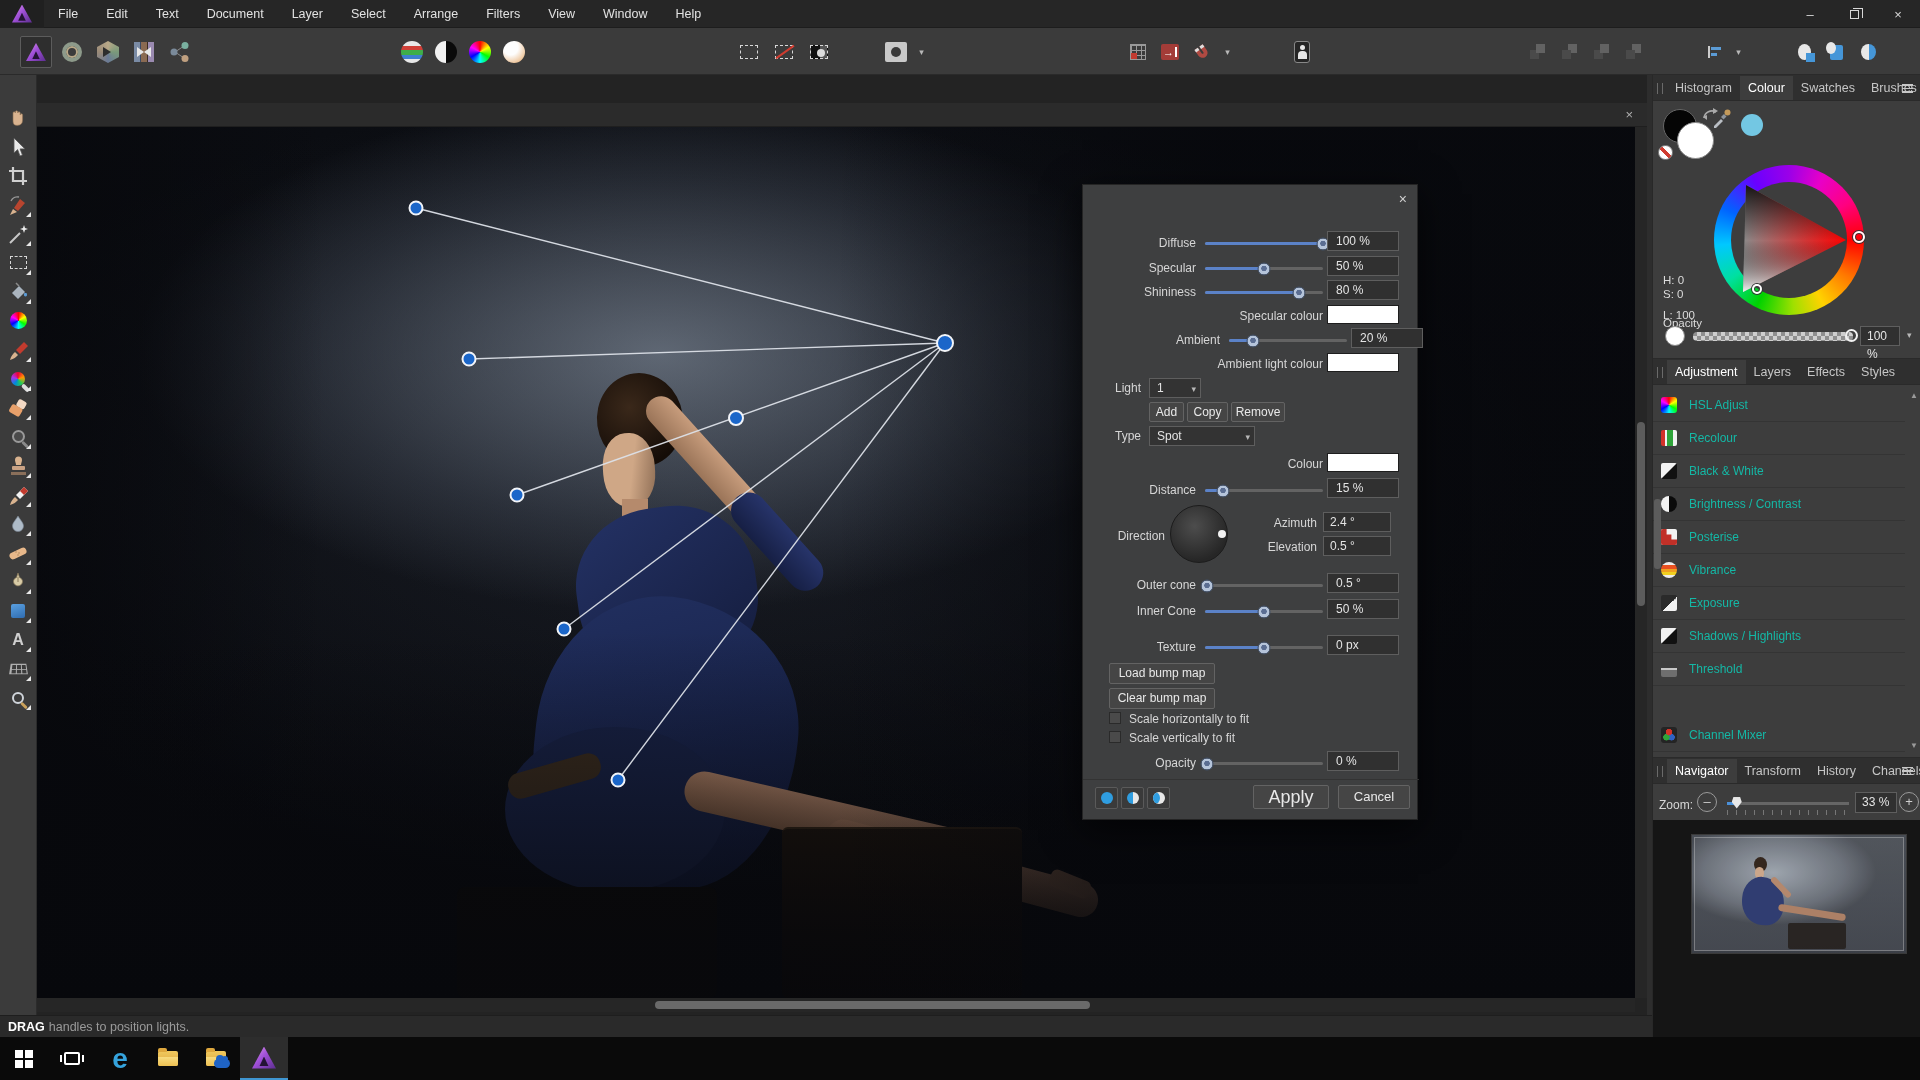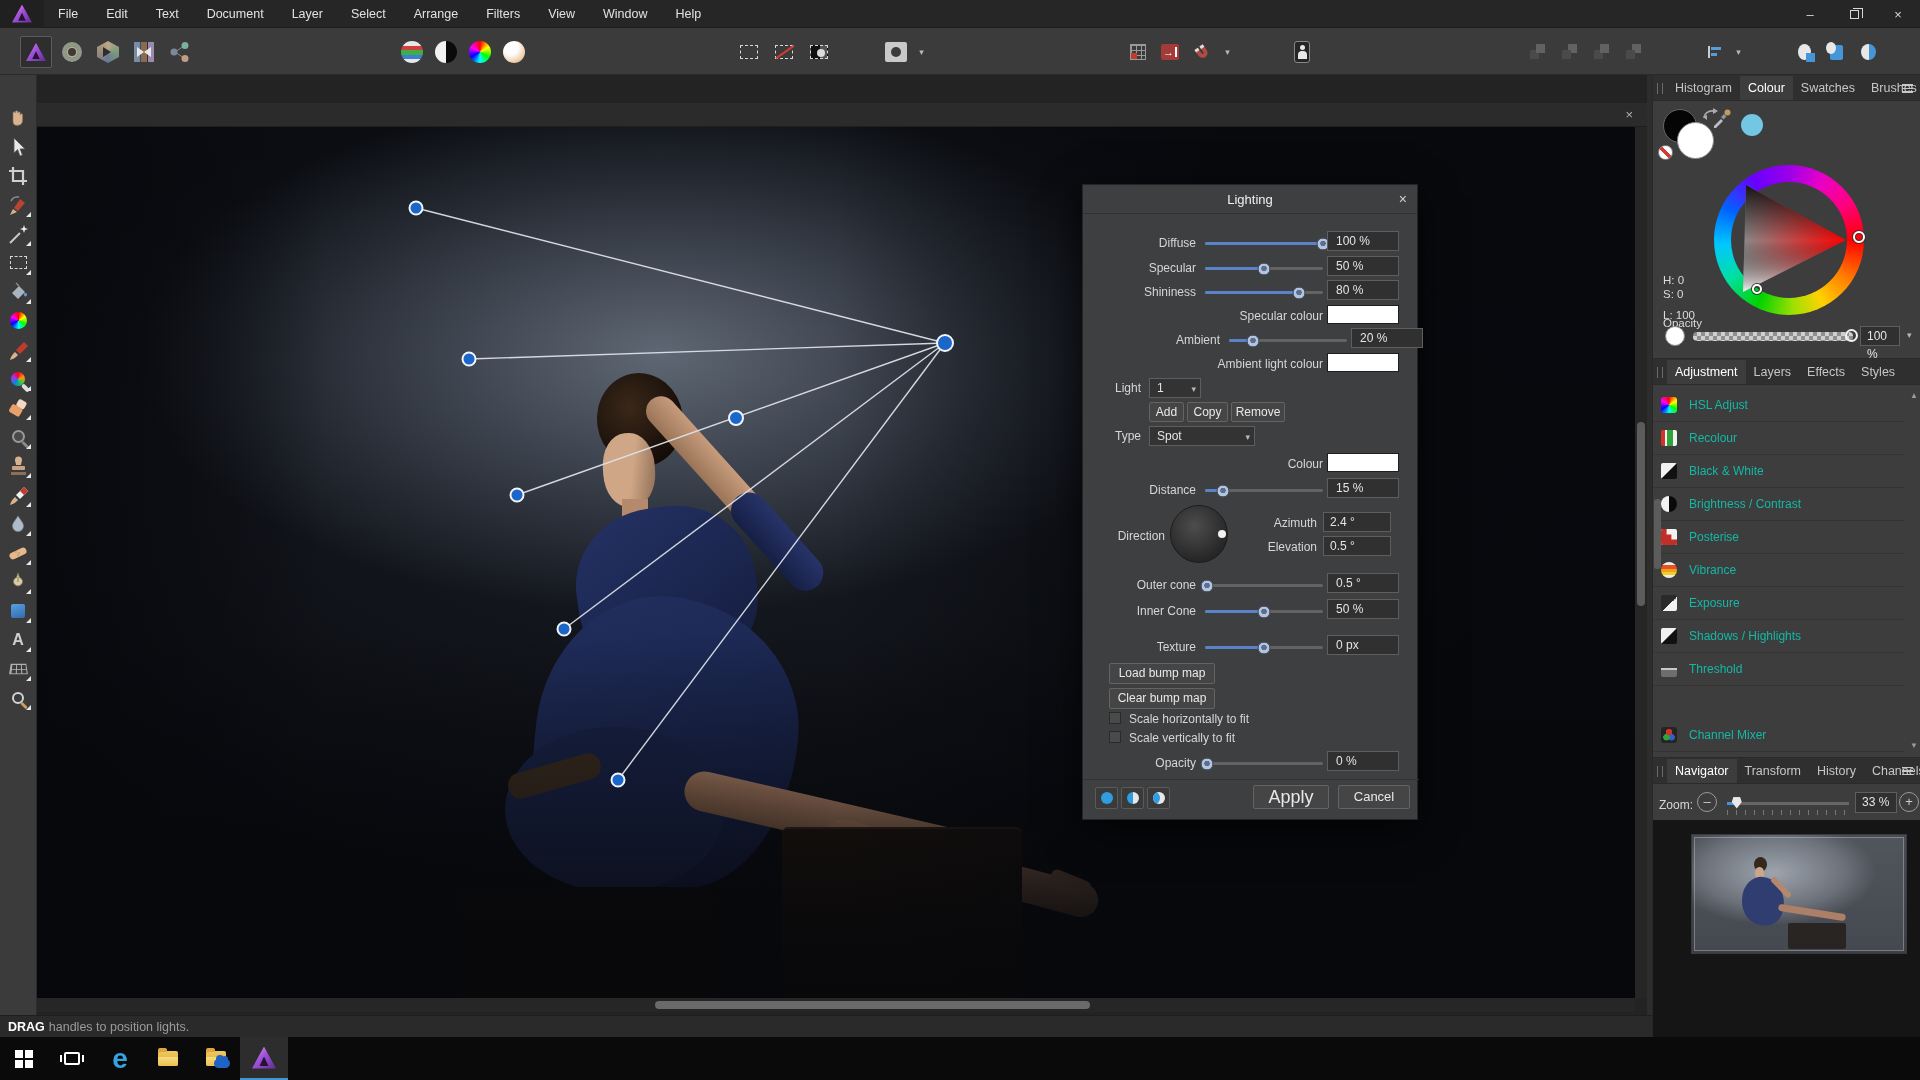--- a/index.html
+++ b/index.html
@@ -510,21 +510,20 @@
     </div>
     <div class="vscroll">
         <div class="vthumb"></div>
       </div>
     <div class="hscroll">
         <div class="hthumb"></div>
       </div>
   </div>
 
   <div class="dialog">
-    <div class="dtitle">Lighting</div>
     <div class="dclose">×</div>
 
     <div class="srow" style="top:48px;">
       <div class="slab">Diffuse</div>
       <div class="strack">
           <div class="sfill" style="width: 100%;"></div>
           <div class="sknob" style="left: 100%;"></div>
         </div>
       <div class="sval">100 %</div>
     </div>

